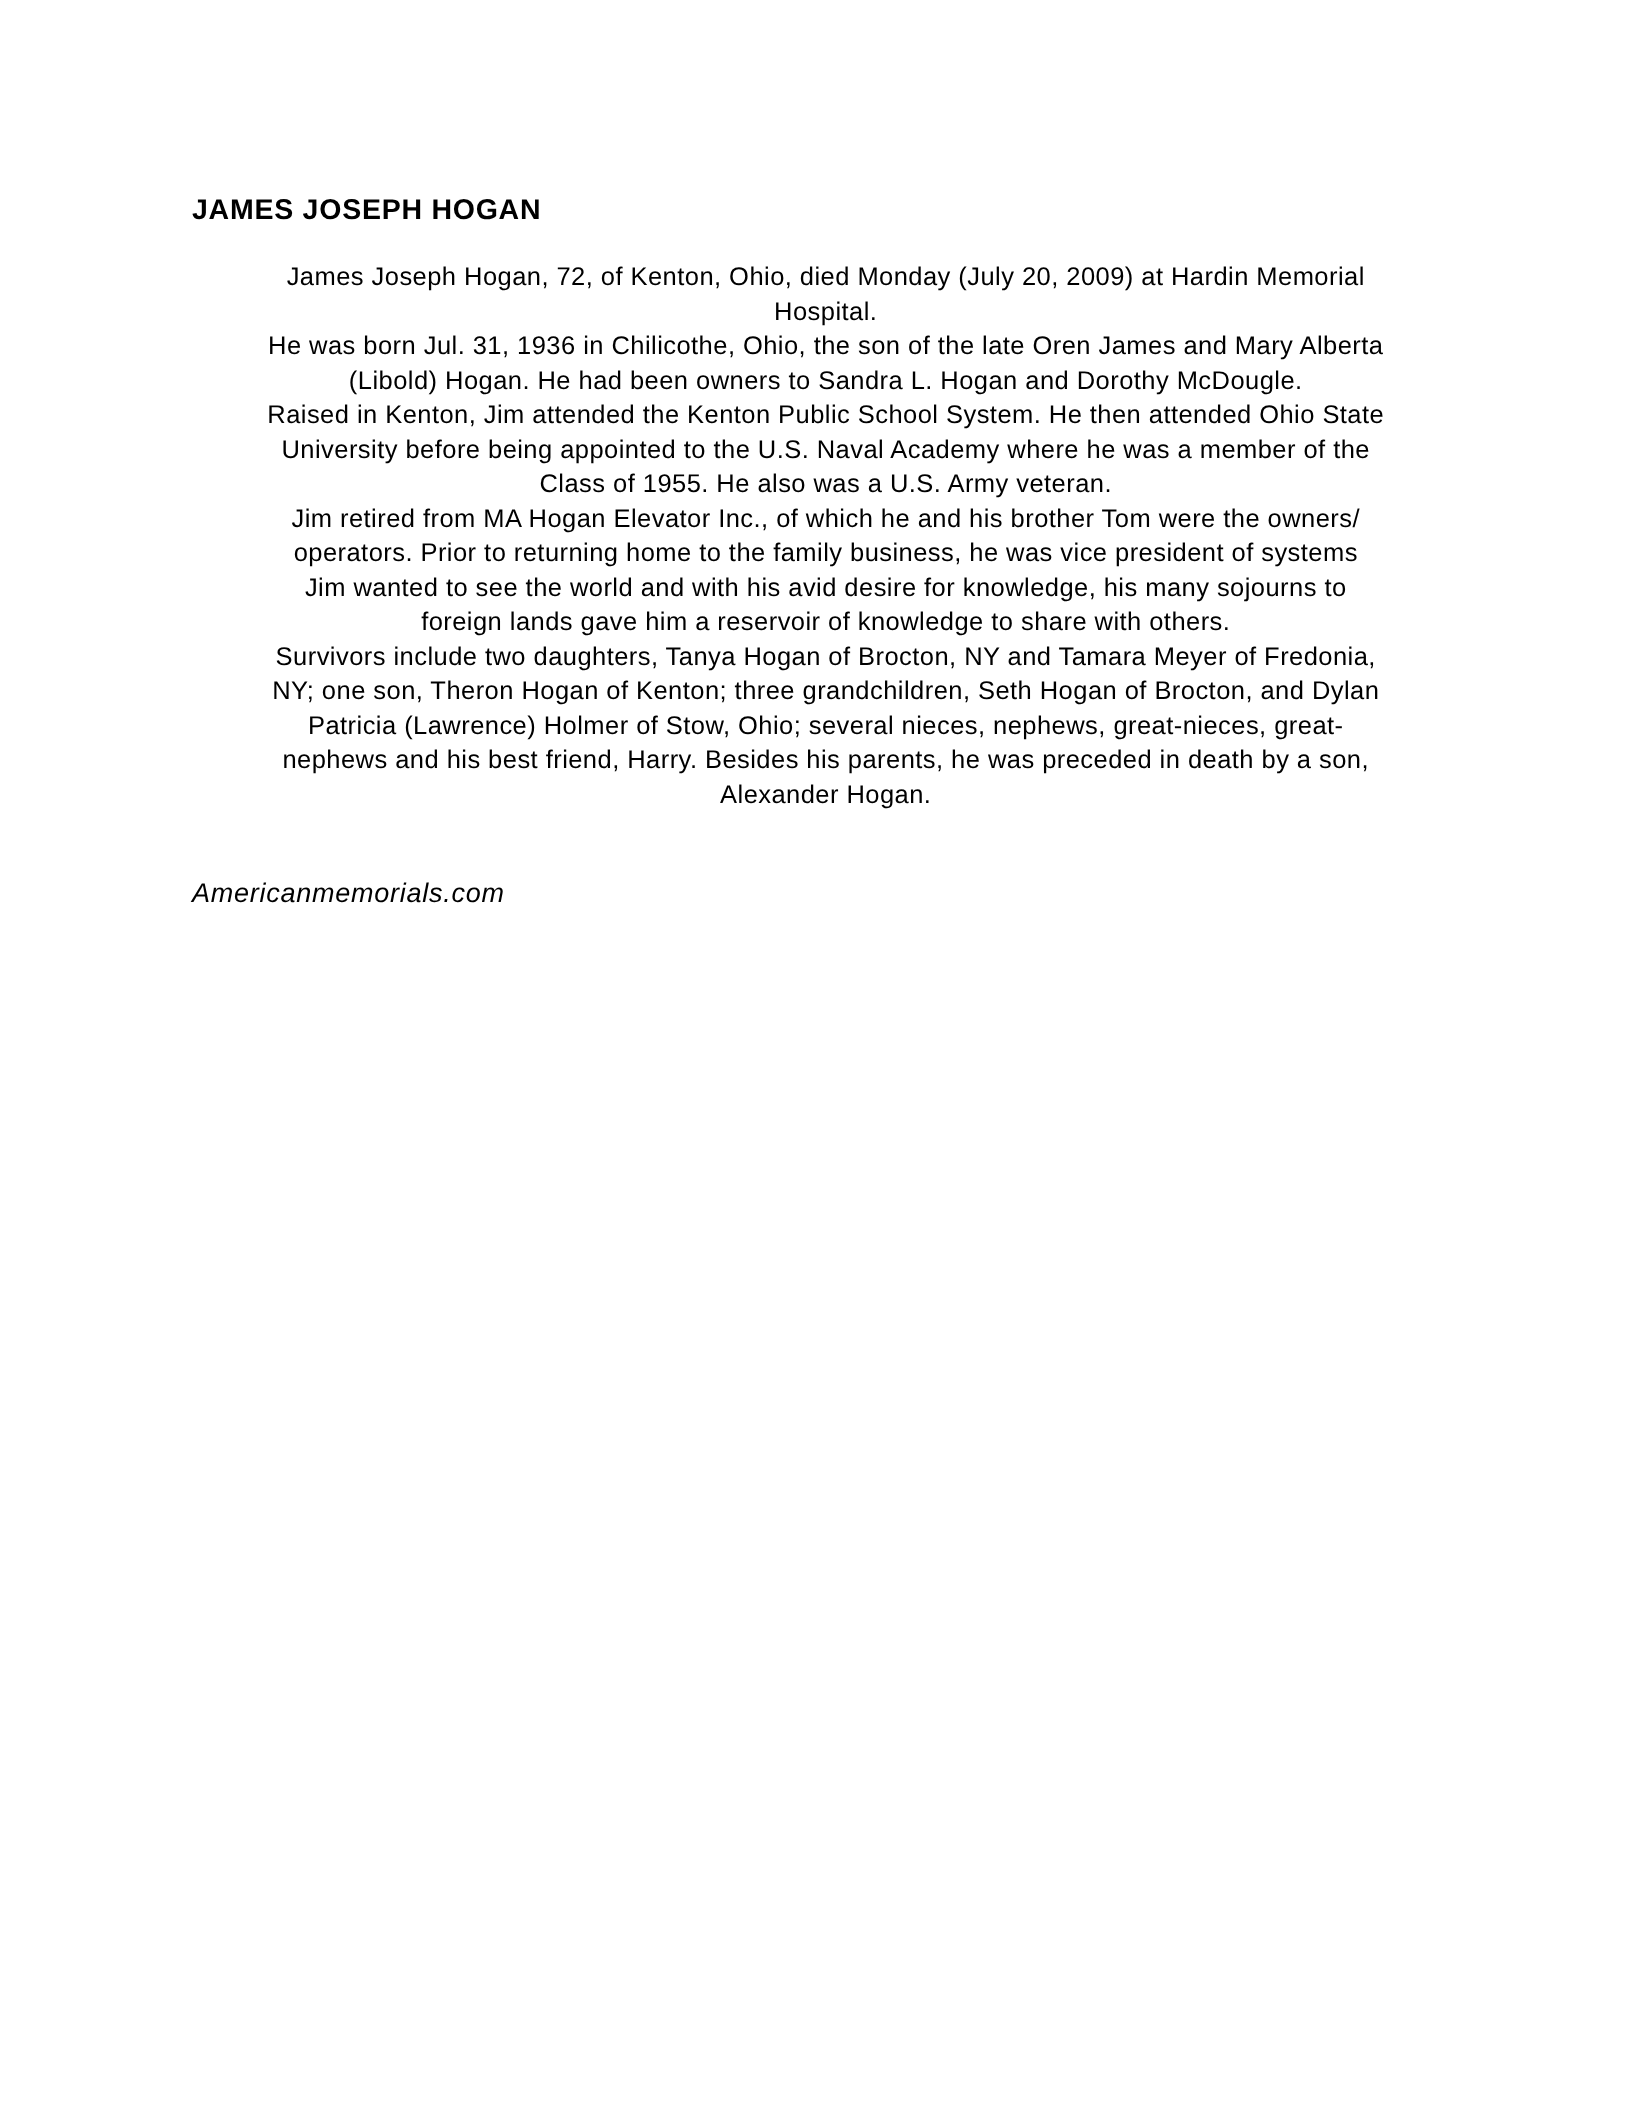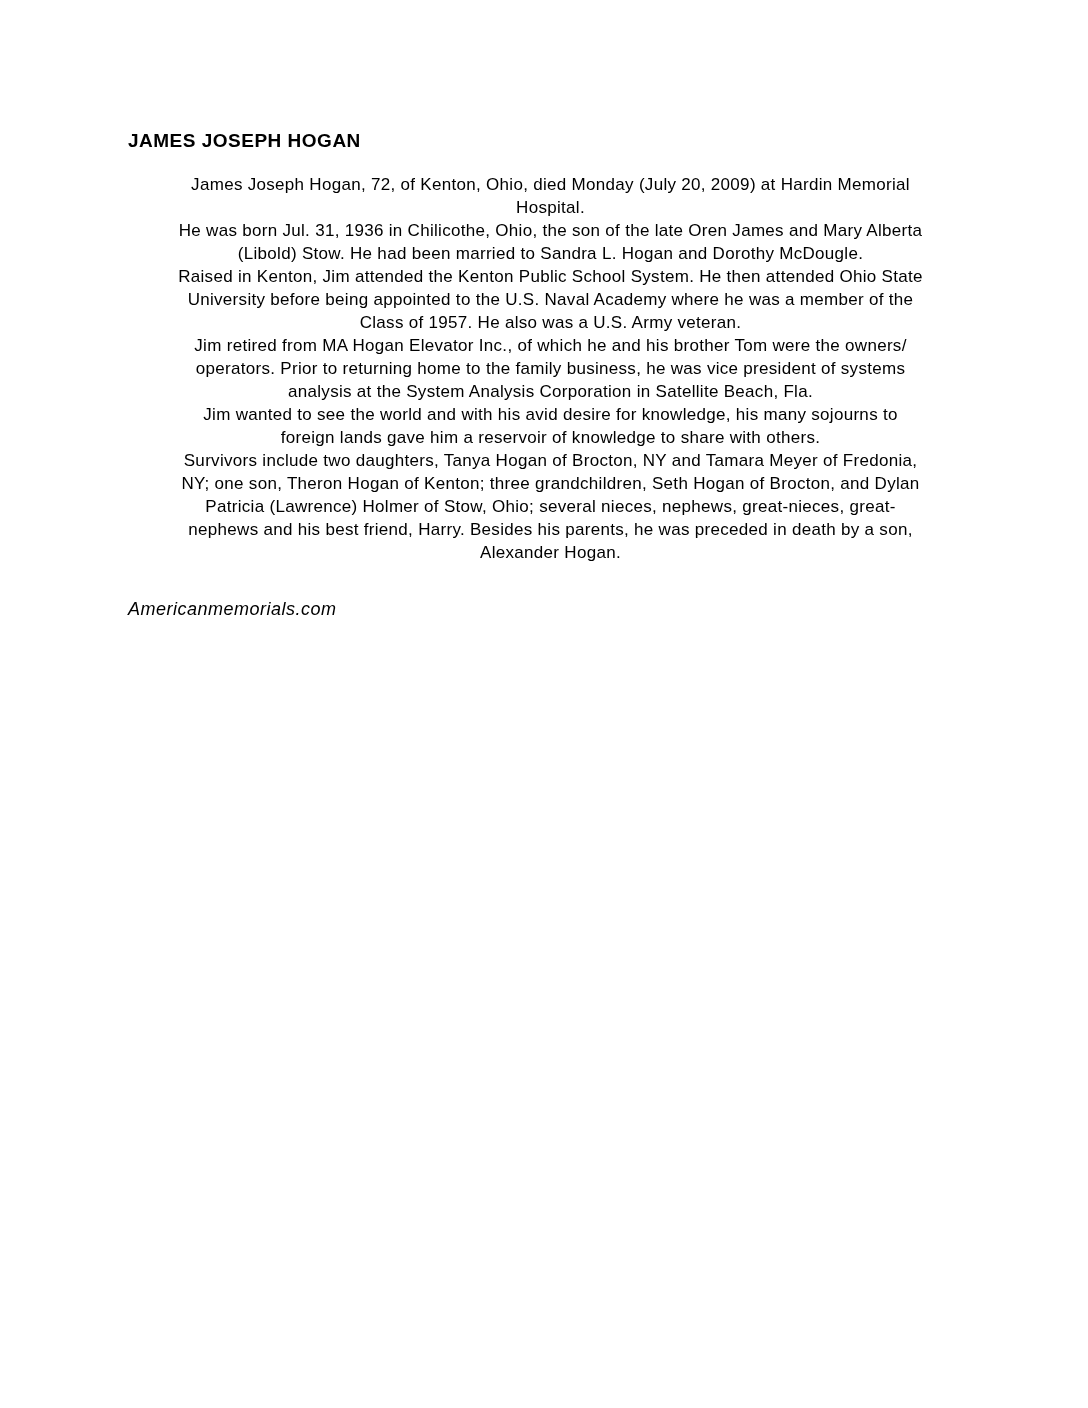--- a/index.html
+++ b/index.html
@@ -44,46 +44,45 @@
     line-height: 23px;
     letter-spacing: 0.3px;
     white-space: pre;
     color: #000000;
     text-align: center;
   }
 
   .obit-footer {
     position: absolute;
     left: 128px;
-    top: 599px;
+    top: 585px;
     font-size: 18px;
     font-style: italic;
     letter-spacing: 0.5px;
     white-space: pre;
     color: #000000;
   }
 </style>
 </head>
 <body>
 
 <main class="page">
 
   <h1 class="obit-title">JAMES JOSEPH HOGAN</h1>
 
   <div class="obit-body">
       <div class="line">James Joseph Hogan, 72, of Kenton, Ohio, died Monday (July 20, 2009) at Hardin Memorial</div>
       <div class="line">Hospital.</div>
       <div class="line">He was born Jul. 31, 1936 in Chilicothe, Ohio, the son of the late Oren James and Mary Alberta</div>
-      <div class="line">(Libold) Stow. He had been married to Sandra L. Hogan and Dorothy McDougle.</div>
+      <div class="line">(Libold) Hogan. He had been owners to Sandra L. Hogan and Dorothy McDougle.</div>
       <div class="line">Raised in Kenton, Jim attended the Kenton Public School System. He then attended Ohio State</div>
       <div class="line">University before being appointed to the U.S. Naval Academy where he was a member of the</div>
-      <div class="line">Class of 1957. He also was a U.S. Army veteran.</div>
+      <div class="line">Class of 1955. He also was a U.S. Army veteran.</div>
       <div class="line">Jim retired from MA Hogan Elevator Inc., of which he and his brother Tom were the owners/</div>
       <div class="line">operators. Prior to returning home to the family business, he was vice president of systems</div>
-      <div class="line">analysis at the System Analysis Corporation in Satellite Beach, Fla.</div>
       <div class="line">Jim wanted to see the world and with his avid desire for knowledge, his many sojourns to</div>
       <div class="line">foreign lands gave him a reservoir of knowledge to share with others.</div>
       <div class="line">Survivors include two daughters, Tanya Hogan of Brocton, NY and Tamara Meyer of Fredonia,</div>
       <div class="line">NY; one son, Theron Hogan of Kenton; three grandchildren, Seth Hogan of Brocton, and Dylan</div>
       <div class="line">Patricia (Lawrence) Holmer of Stow, Ohio; several nieces, nephews, great-nieces, great-</div>
       <div class="line">nephews and his best friend, Harry. Besides his parents, he was preceded in death by a son,</div>
       <div class="line">Alexander Hogan.</div>
     </div>
 
   <div class="obit-footer">Americanmemorials.com</div>

